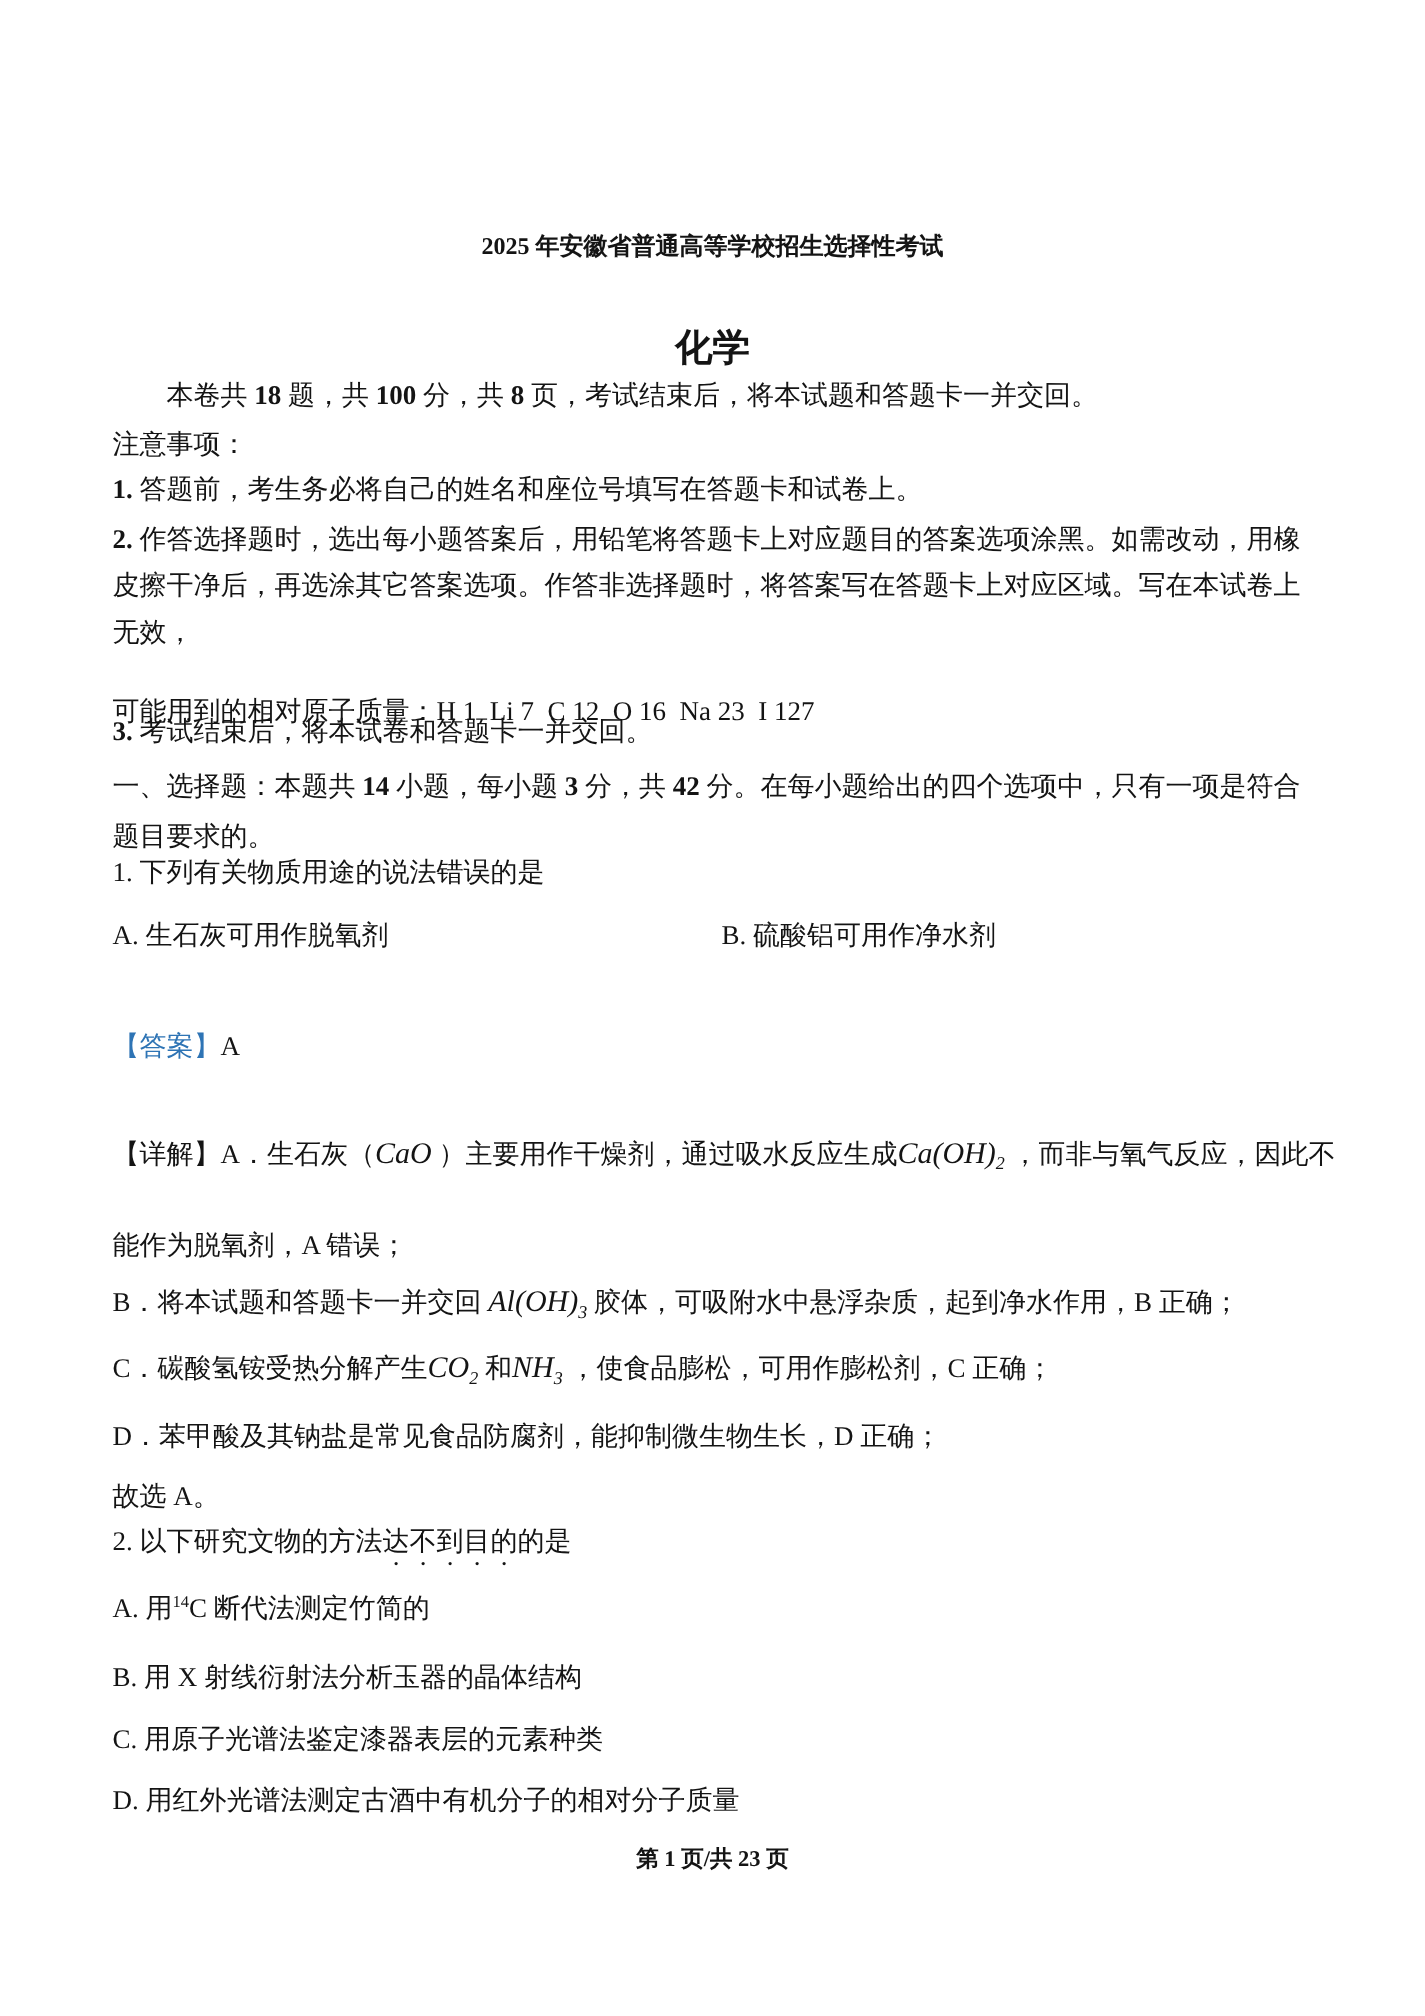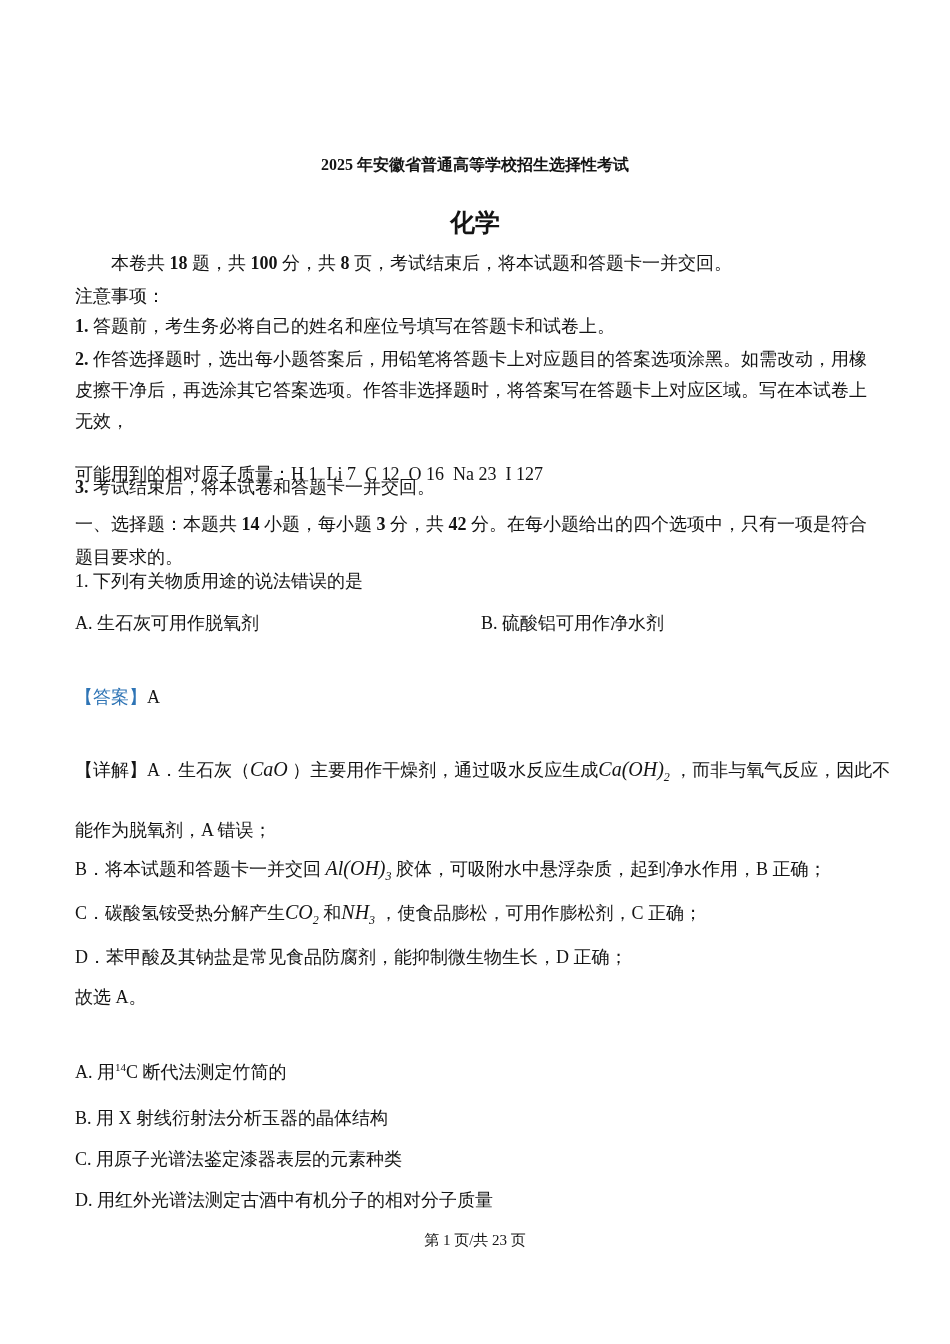--- a/index.html
+++ b/index.html
@@ -3,24 +3,24 @@
 <meta charset="utf-8">
 <style>
   html,body{margin:0;padding:0;background:#ffffff;}
   .page{
     position:relative;width:950px;height:1344px;background:#ffffff;
     font-family:"Liberation Serif","DejaVu Serif",serif;
     color:#141414;font-size:18px;overflow:hidden;
   }
   .blk{position:absolute;left:75px;width:806px;white-space:nowrap;line-height:24px;}
   .wrap{white-space:normal;}
-  .center{left:0;width:950px;text-align:center;}
+  .center{left:0;width:950px;text-align:center;font-weight:bold;}
   .bold{font-weight:bold;}
   .t-title{top:150px;font-size:16px;line-height:30px;}
-  .t-subject{top:208px;font-size:25px;line-height:30px;}
+  .t-subject{top:218px;font-size:25px;line-height:30px;}
   .t-intro{top:251px;text-indent:2em;}
   .t-notes{top:284px;}
   .t-n1{top:314px;}
   .t-n2{top:344px;line-height:31px;}
   .t-n3{top:428px;margin-top:47px;}
   .t-atomic{top:462px;}
   .t-sect{top:508px;line-height:33px;}
   .t-q1{top:569px;}
   .t-o1{top:611px;}
   .t-o2{top:650px;}
@@ -83,20 +83,21 @@
   </div>
 
 
   <div class="blk t-d1"><span class="t">【详解】A．生石灰（</span><span class="f">CaO</span><span class="t"> ）主要用作干燥剂，通过吸水反应生成</span><span class="f">Ca(OH)</span><sub class="fsub">2</sub><span class="t"> ，而非与氧气反应，因此不</span></div>
   <div class="blk t-d2"><span class="t">能作为脱氧剂，A 错误；</span></div>
   <div class="blk t-d3"><span class="t">B．将本试题和答题卡一并交回 </span><span class="f">Al(OH)</span><sub class="fsub">3</sub><span class="t"> 胶体，可吸附水中悬浮杂质，起到净水作用，B 正确；</span></div>
   <div class="blk t-d4"><span class="t">C．碳酸氢铵受热分解产生</span><span class="f">CO</span><sub class="fsub">2</sub><span class="t"> 和</span><span class="f">NH</span><sub class="fsub">3</sub><span class="t"> ，使食品膨松，可用作膨松剂，C 正确；</span></div>
   <div class="blk t-d5"><span class="t">D．苯甲酸及其钠盐是常见食品防腐剂，能抑制微生物生长，D 正确；</span></div>
   <div class="blk t-d6"><span class="t">故选 A。</span></div>
 
+  <div class="blk t-q2"><span class="t">2. 以下研究文物的方法</span><span class="em">达不到目的</span><span class="t">的是</span></div>
   <div class="blk t-q2a"><span class="t">A. 用</span><sup class="rsup">14</sup><span class="fr">C</span><span class="t"> 断代法测定竹简的</span></div>
   <div class="blk t-q2b"><span class="t">B. 用 X 射线衍射法分析玉器的晶体结构</span></div>
   <div class="blk t-q2d"><span class="t">D. 用红外光谱法测定古酒中有机分子的相对分子质量</span></div>
   <div class="blk t-q2c"><span class="t">C. 用原子光谱法鉴定漆器表层的元素种类</span></div>
 
   <div class="blk center t-foot">第 1 页/共 23 页</div>
 
 </div>
 
 </body></html>

